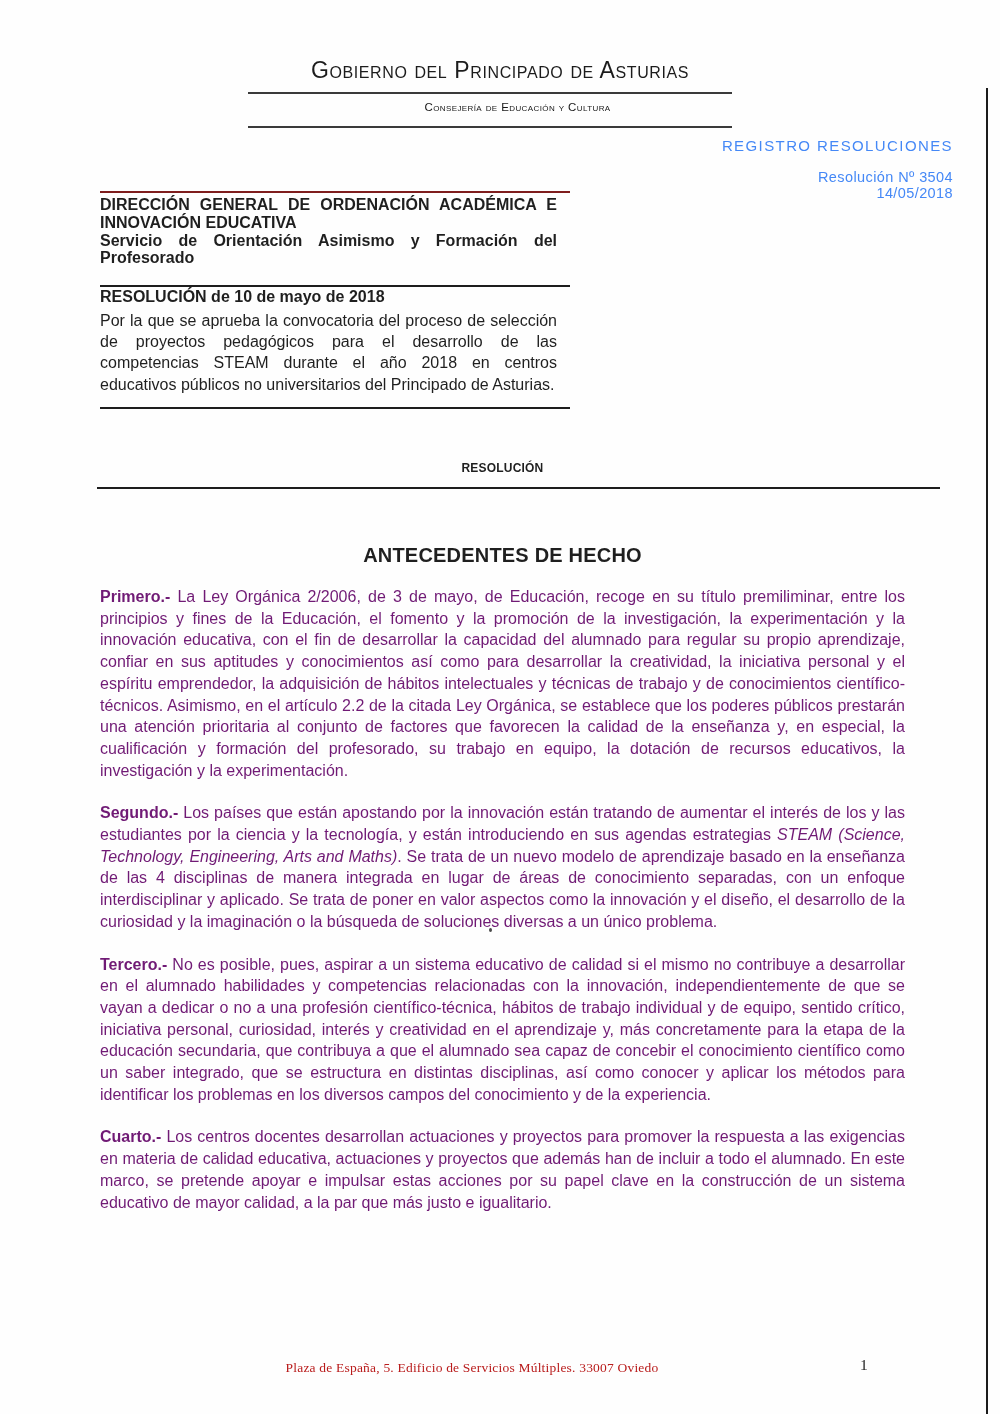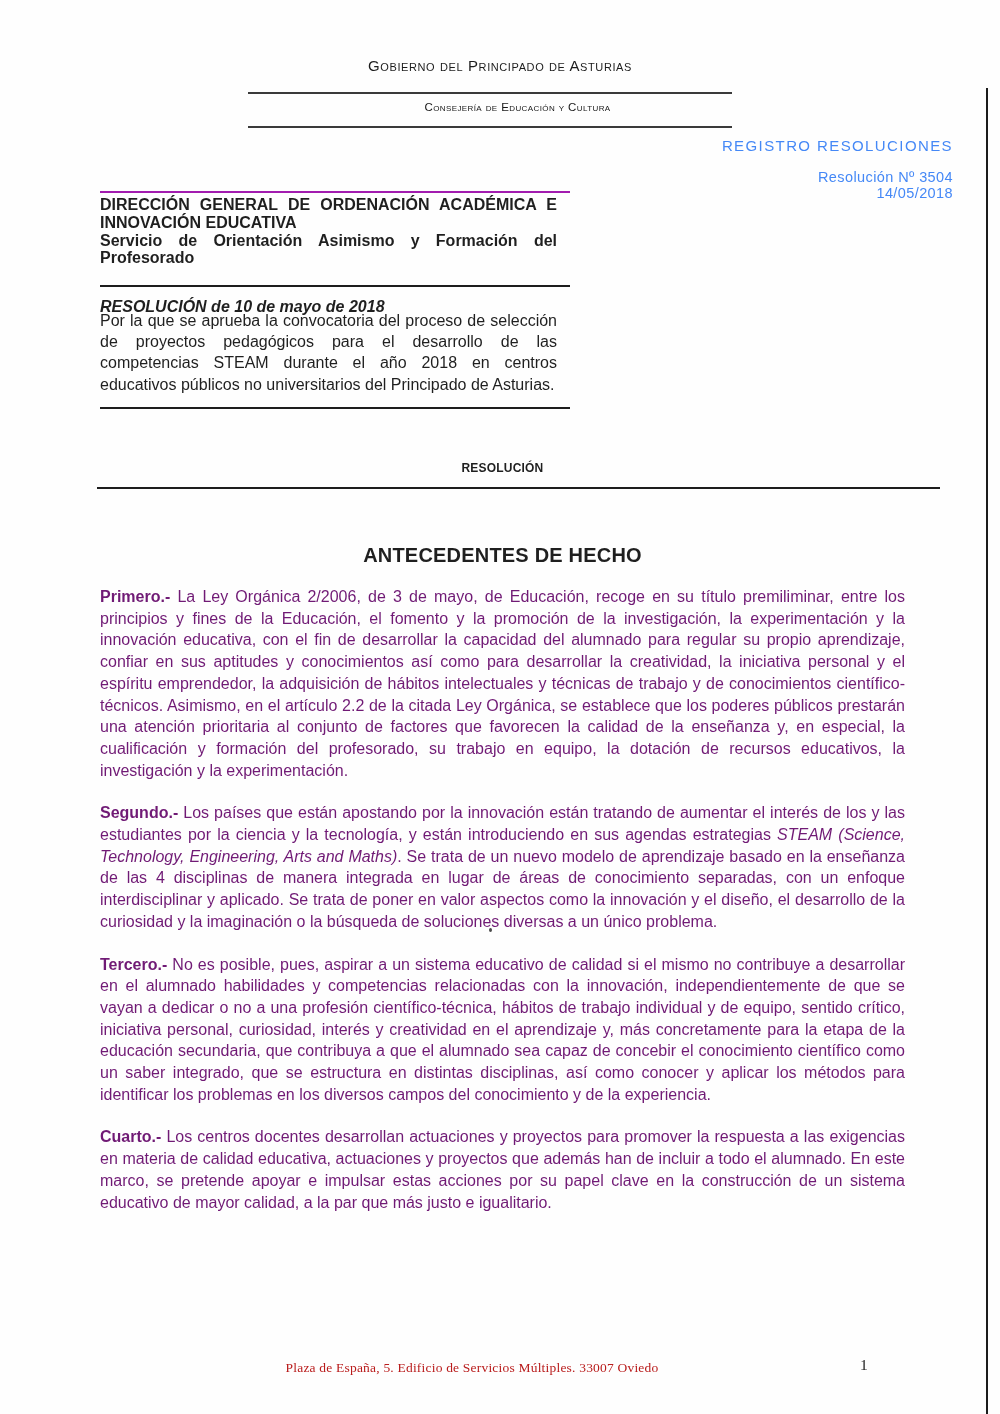--- a/index.html
+++ b/index.html
@@ -7,49 +7,49 @@
     position:relative; width:1000px; height:1414px;
     background:#fefefe; overflow:hidden;
     font-family:"Liberation Sans", sans-serif;
     color:#1f1f1f;
     -webkit-font-smoothing:antialiased;
   }
   
   .gov-title {
     position:absolute; top:57px; left:0; right:0;
     text-align:center; font-variant:small-caps;
-    font-size:15px; letter-spacing:0.6px; color:#1c1c1c;
+    font-size:23px; letter-spacing:0.6px; color:#1c1c1c;
   }
   .head-rule { position:absolute; left:248px; width:484px; height:2px; background:#3a3a3a; }
   .head-rule.r1 { top:92px; }
   .head-rule.r2 { top:126px; }
   .dept-title {
     position:absolute; top:101px; left:0; right:0;
     text-align:center; font-variant:small-caps;
     font-size:11.5px; letter-spacing:0.4px; color:#161616;padding-left:35px;
   }
   
   .stamp {
     position:absolute; top:137px; right:47px; text-align:right;
     color:#8d8d8d; opacity:0.95;
   }
   .stamp .stamp-title { font-size:15px; letter-spacing:1.4px; margin-bottom:15px; }
   .stamp .stamp-line { font-size:14.5px; letter-spacing:0.4px; line-height:16px; }
   
   .issuer {
     position:absolute; top:191px; left:100px; width:470px;
-    border-top:2px solid #a21caf; padding-top:3px;
+    border-top:2px solid #7f1d1d; padding-top:3px;
     font-weight:bold; font-size:16px; line-height:17.8px;
   }
   .issuer .jline { text-align:justify; padding-right:13px; }
   
   .res-title {
     position:absolute; top:285px; left:100px; width:470px;
-    border-top:2px solid #1d1d1d; padding-top:11px;
-    font-weight:bold; font-size:16px;font-style:italic;
+    border-top:2px solid #1d1d1d; padding-top:1px;
+    font-weight:bold; font-size:16px;
   }
   
   .summary {
     position:absolute; top:310px; left:100px; width:470px;
     border-bottom:2px solid #1d1d1d; padding-bottom:12px;
   }
   .summary .jtext {
     text-align:justify; padding-right:13px;
     font-size:16px; line-height:21.2px;
   }

